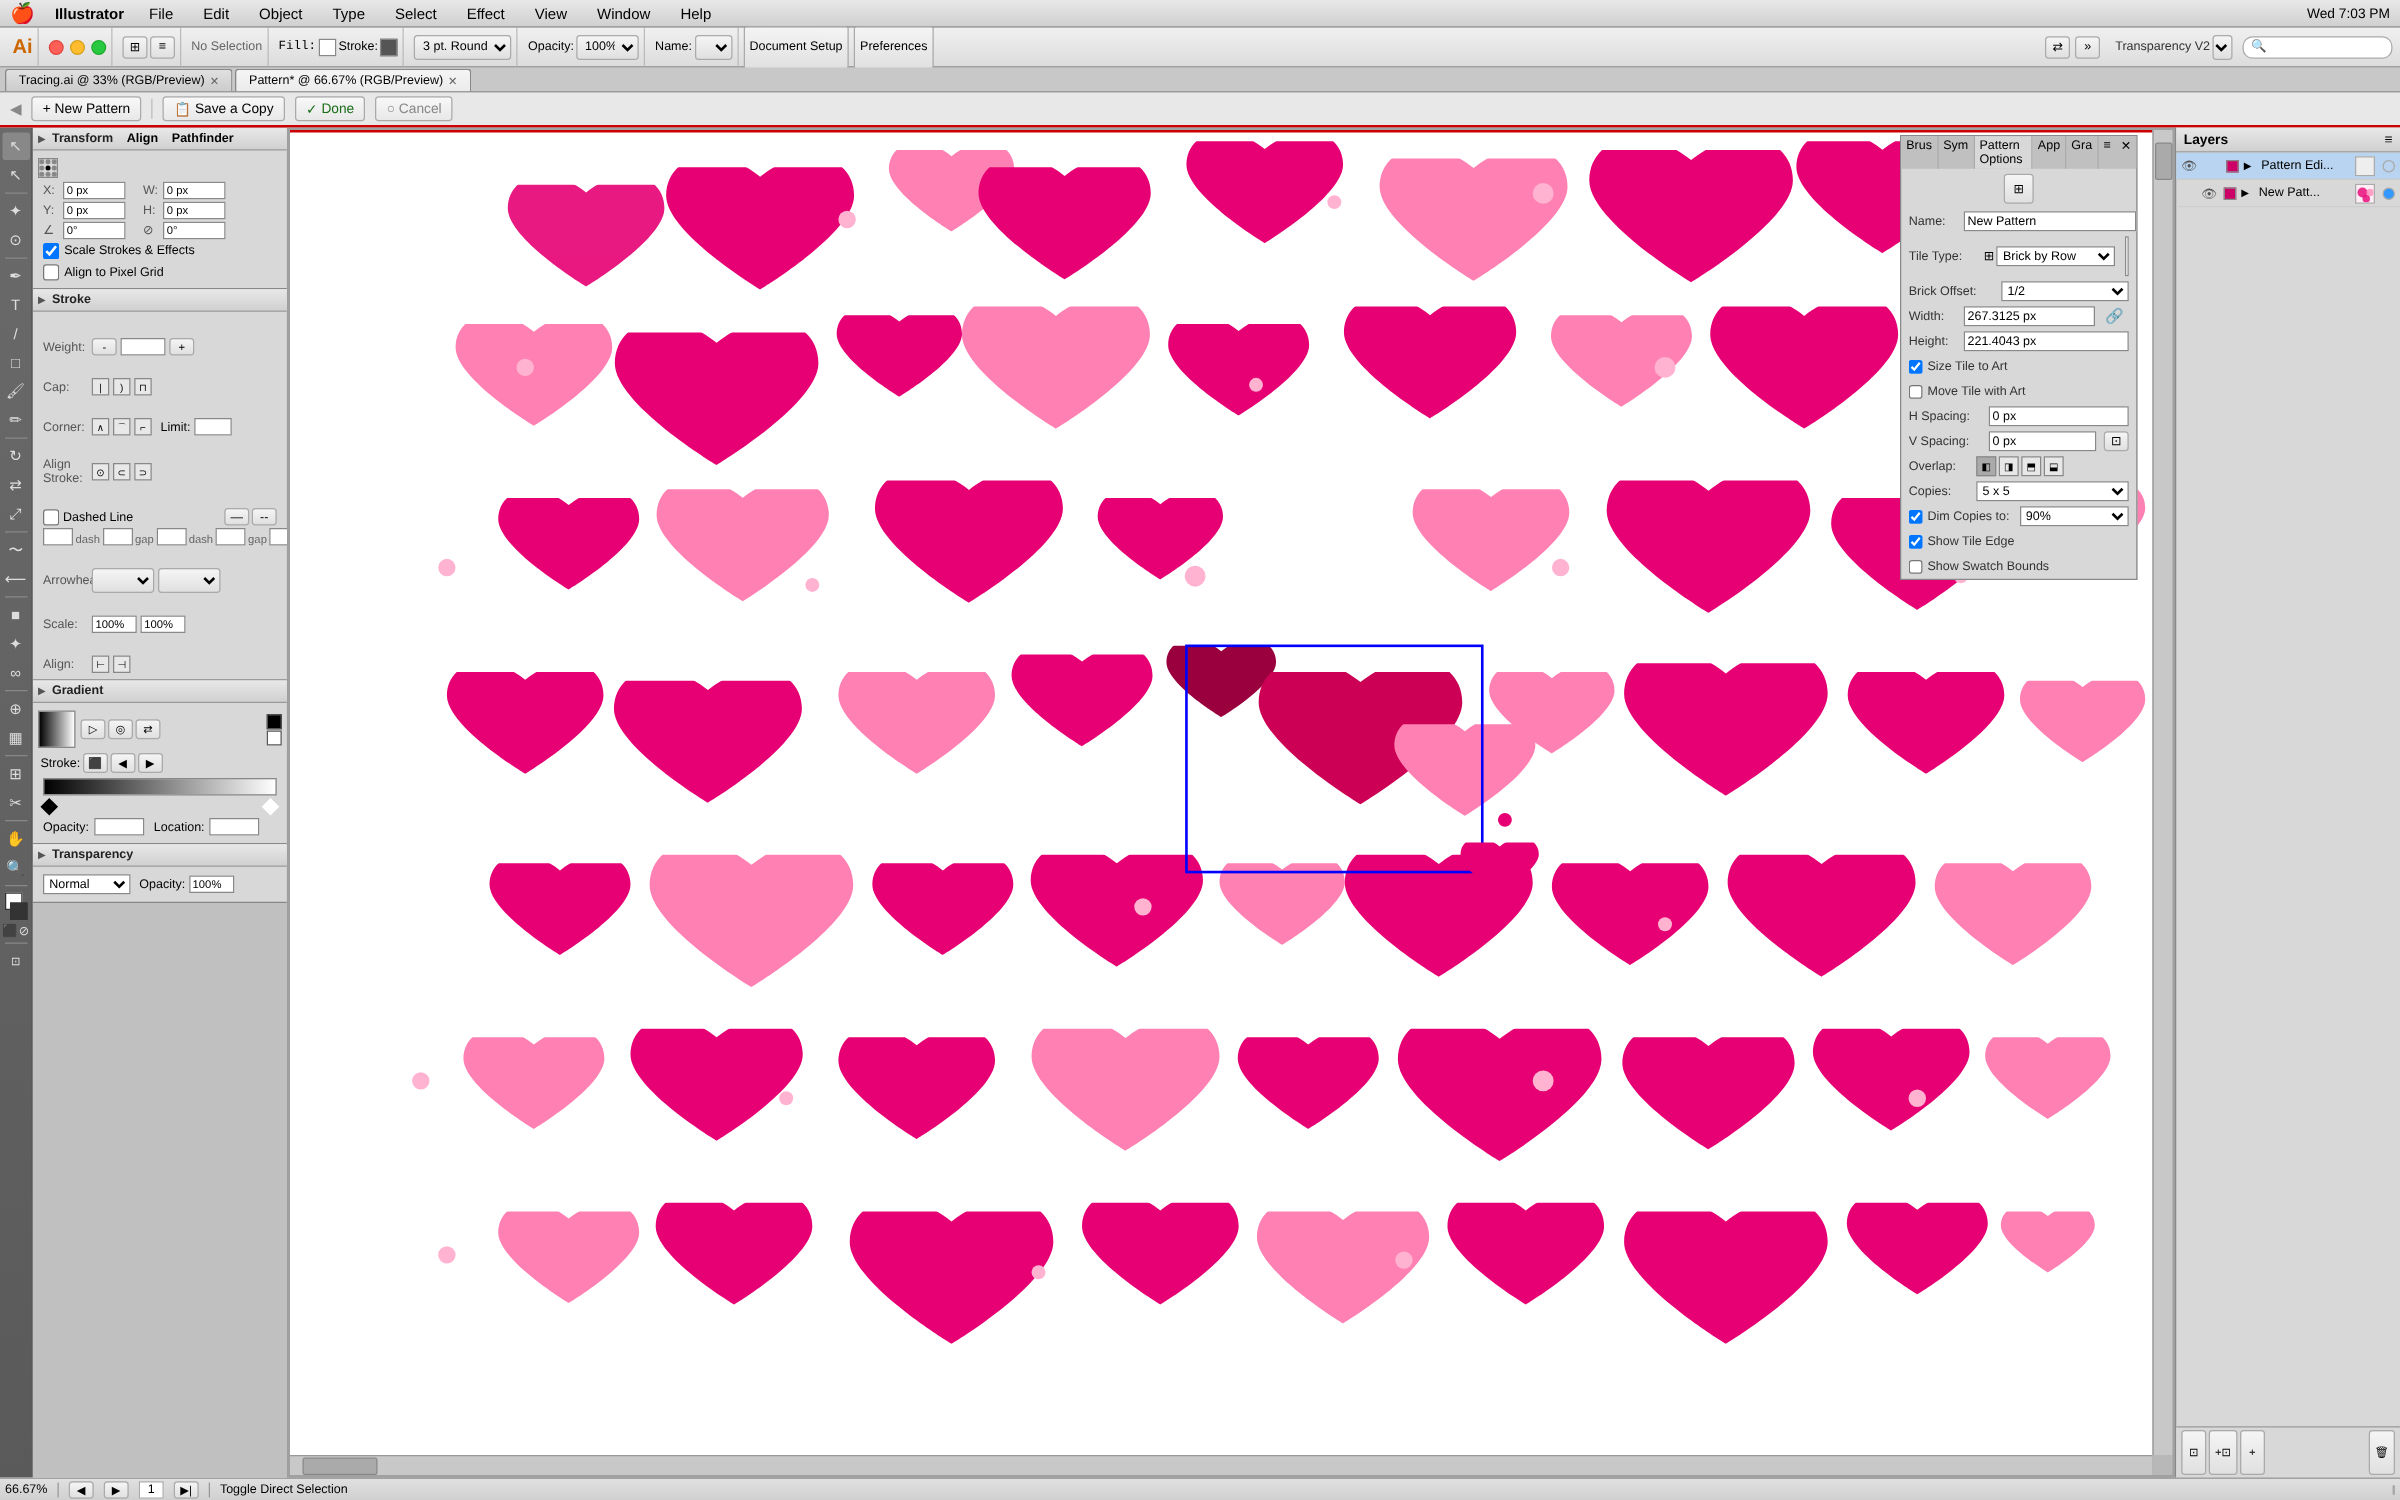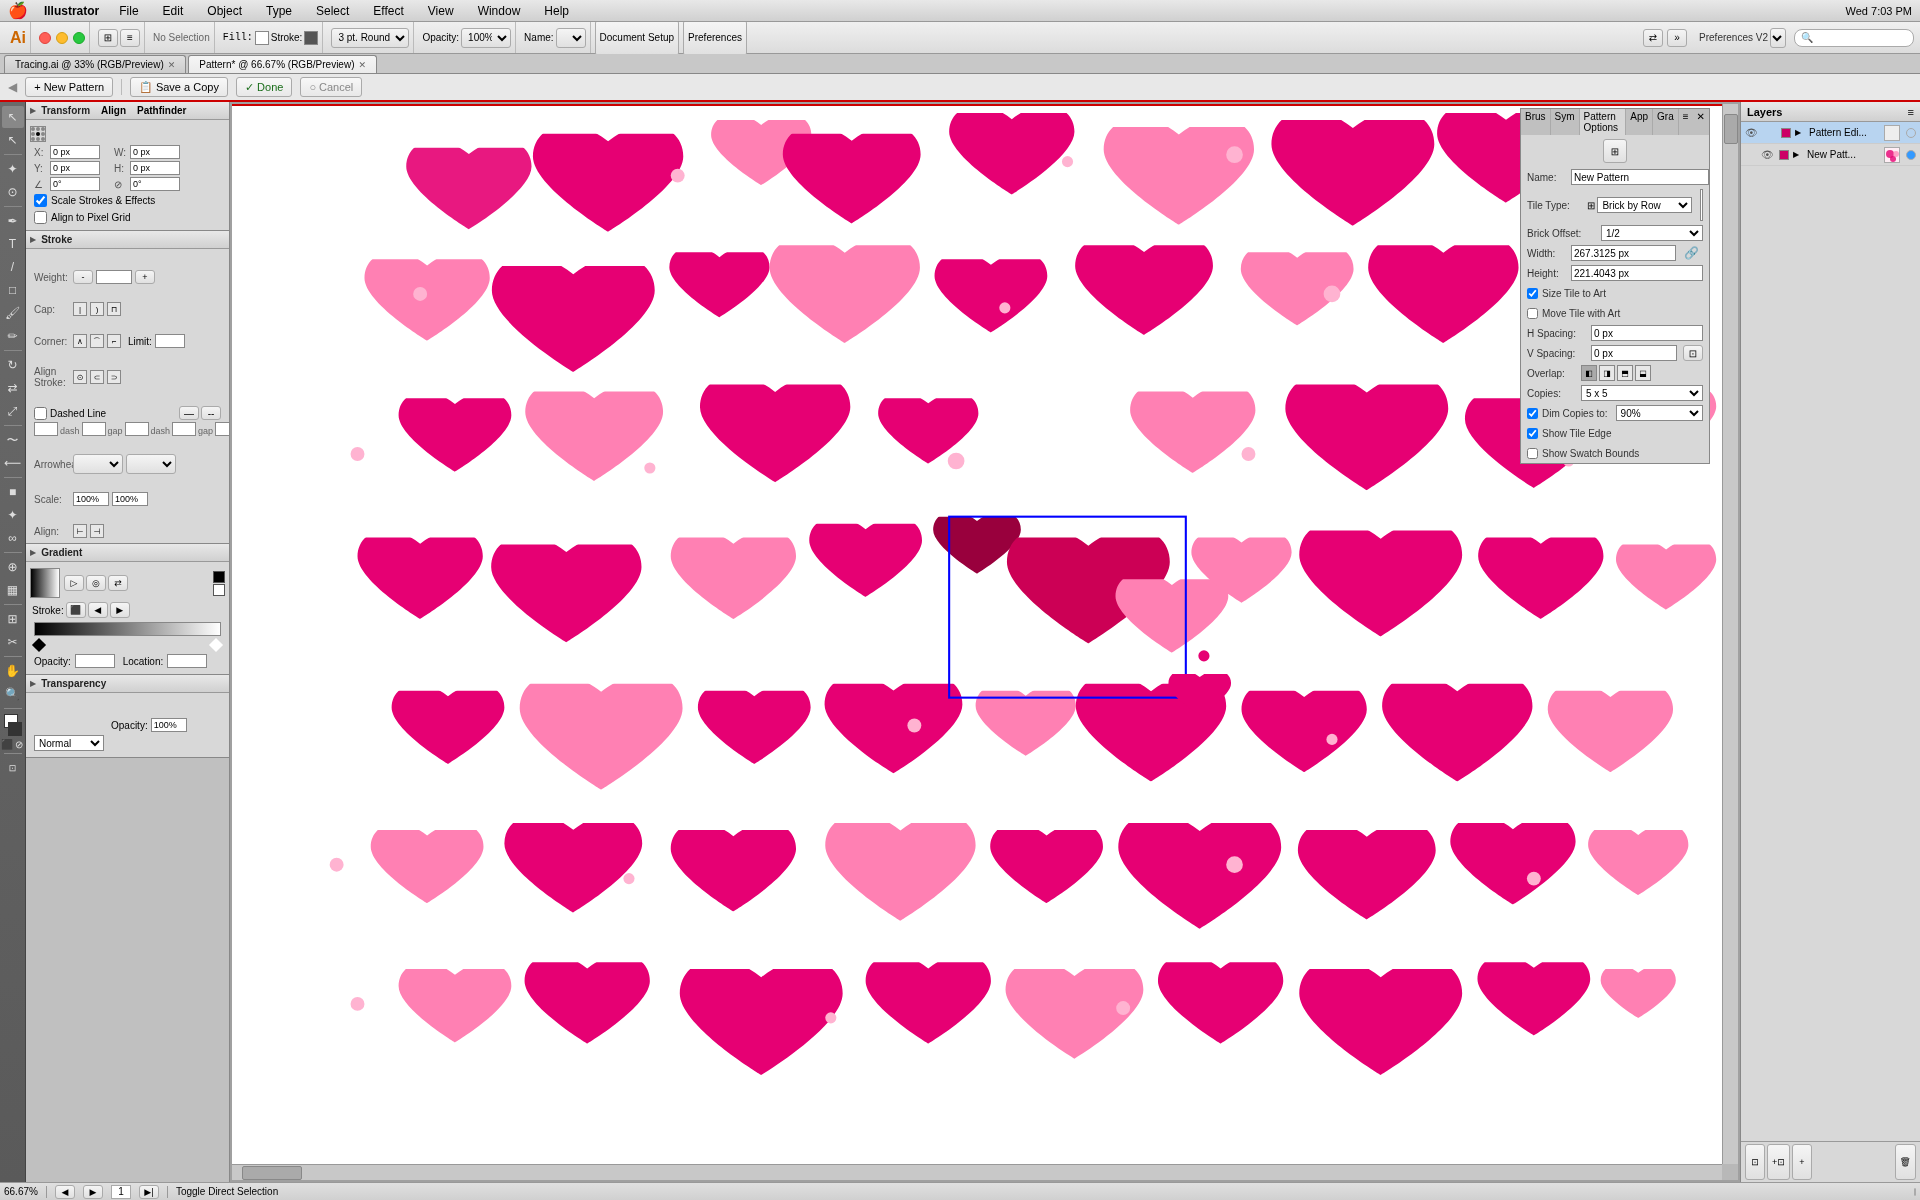--- a/index.html
+++ b/index.html
@@ -247,21 +247,21 @@
       <span style="font-size:10px;">Name:</span>
       <select class="toolbar-select" style="width:30px;"></select>
     </div>
     <button class="toolbar-btn" style="font-size:10px;">Document Setup</button>
     <button class="toolbar-btn" style="font-size:10px;">Preferences</button>
     <div style="margin-left:auto;display:flex;gap:4px;">
       <button class="toolbar-btn" style="width:18px;height:18px;">⇄</button>
       <button class="toolbar-btn" style="width:18px;height:18px;">»</button>
     </div>
     <div style="display:flex;align-items:center;gap:2px;margin-left:8px;">
-      <span style="font-size:10px;color:#333;">Preferences V2</span>
+      <span style="font-size:10px;color:#333;">Transparency V2</span>
       <select class="toolbar-select" style="width:16px;"></select>
     </div>
     <div style="margin-left:4px;">
       <input type="text" style="height: 18px; width: 120px; border: 1px solid rgb(170, 170, 170); border-radius: 8px; font-size: 10px; padding: 0px 6px;" placeholder="🔍">
     </div>
   </div>
 
   <div id="tabs">
     <div class="tab">
       <span style="font-size:10px;">Tracing.ai @ 33% (RGB/Preview)</span>
@@ -510,21 +510,21 @@
         </div>
       </div>
 
       <div class="panel">
         <div class="panel-header">
           <span class="panel-collapse">▶</span>
           <span class="panel-header-title">Transparency</span>
         </div>
         <div class="panel-content">
           <div class="transp-row">
-            <select class="transp-select" style="width:70px;margin-top:36px;">
+            <select class="transp-select" style="width:70px;">
               <option>Normal</option>
             </select>
             <span style="font-size:10px;margin-left:4px;">Opacity:</span>
             <input type="text" class="transp-input" value="100%" style="">
           </div>
         </div>
       </div>
     </div>
 
     <div id="canvas-area" style="position:relative;background:#a0a0a0;">

